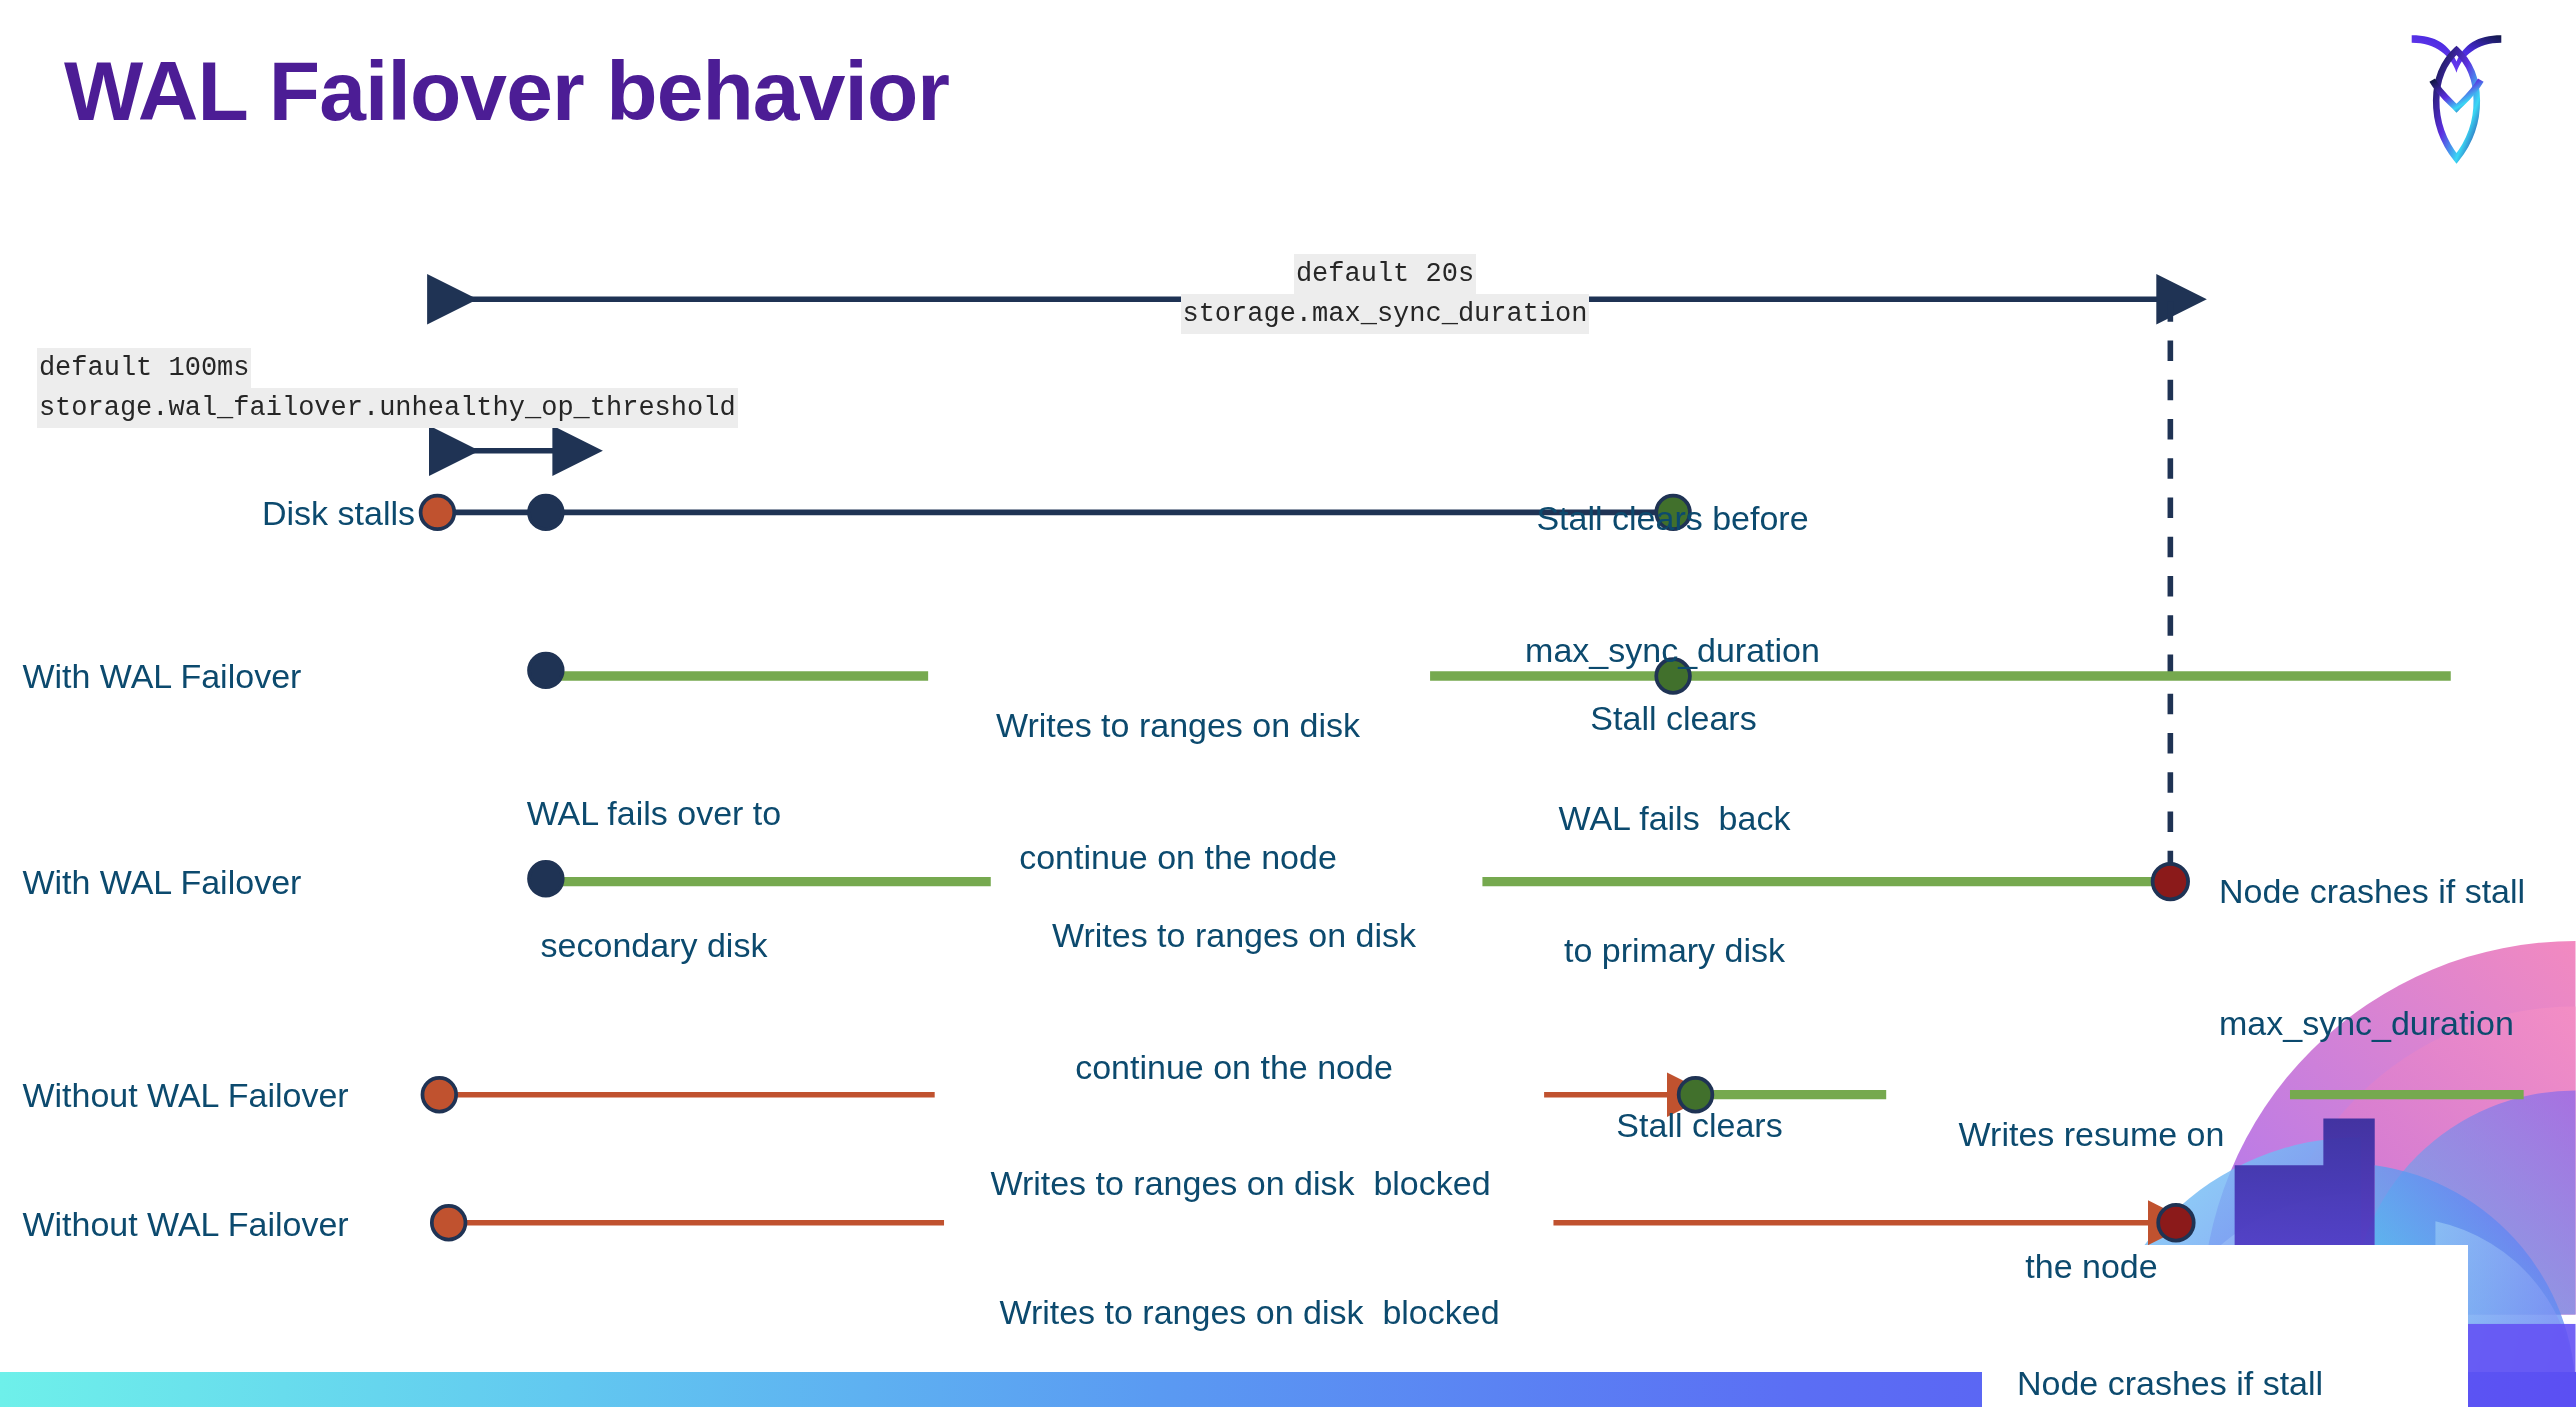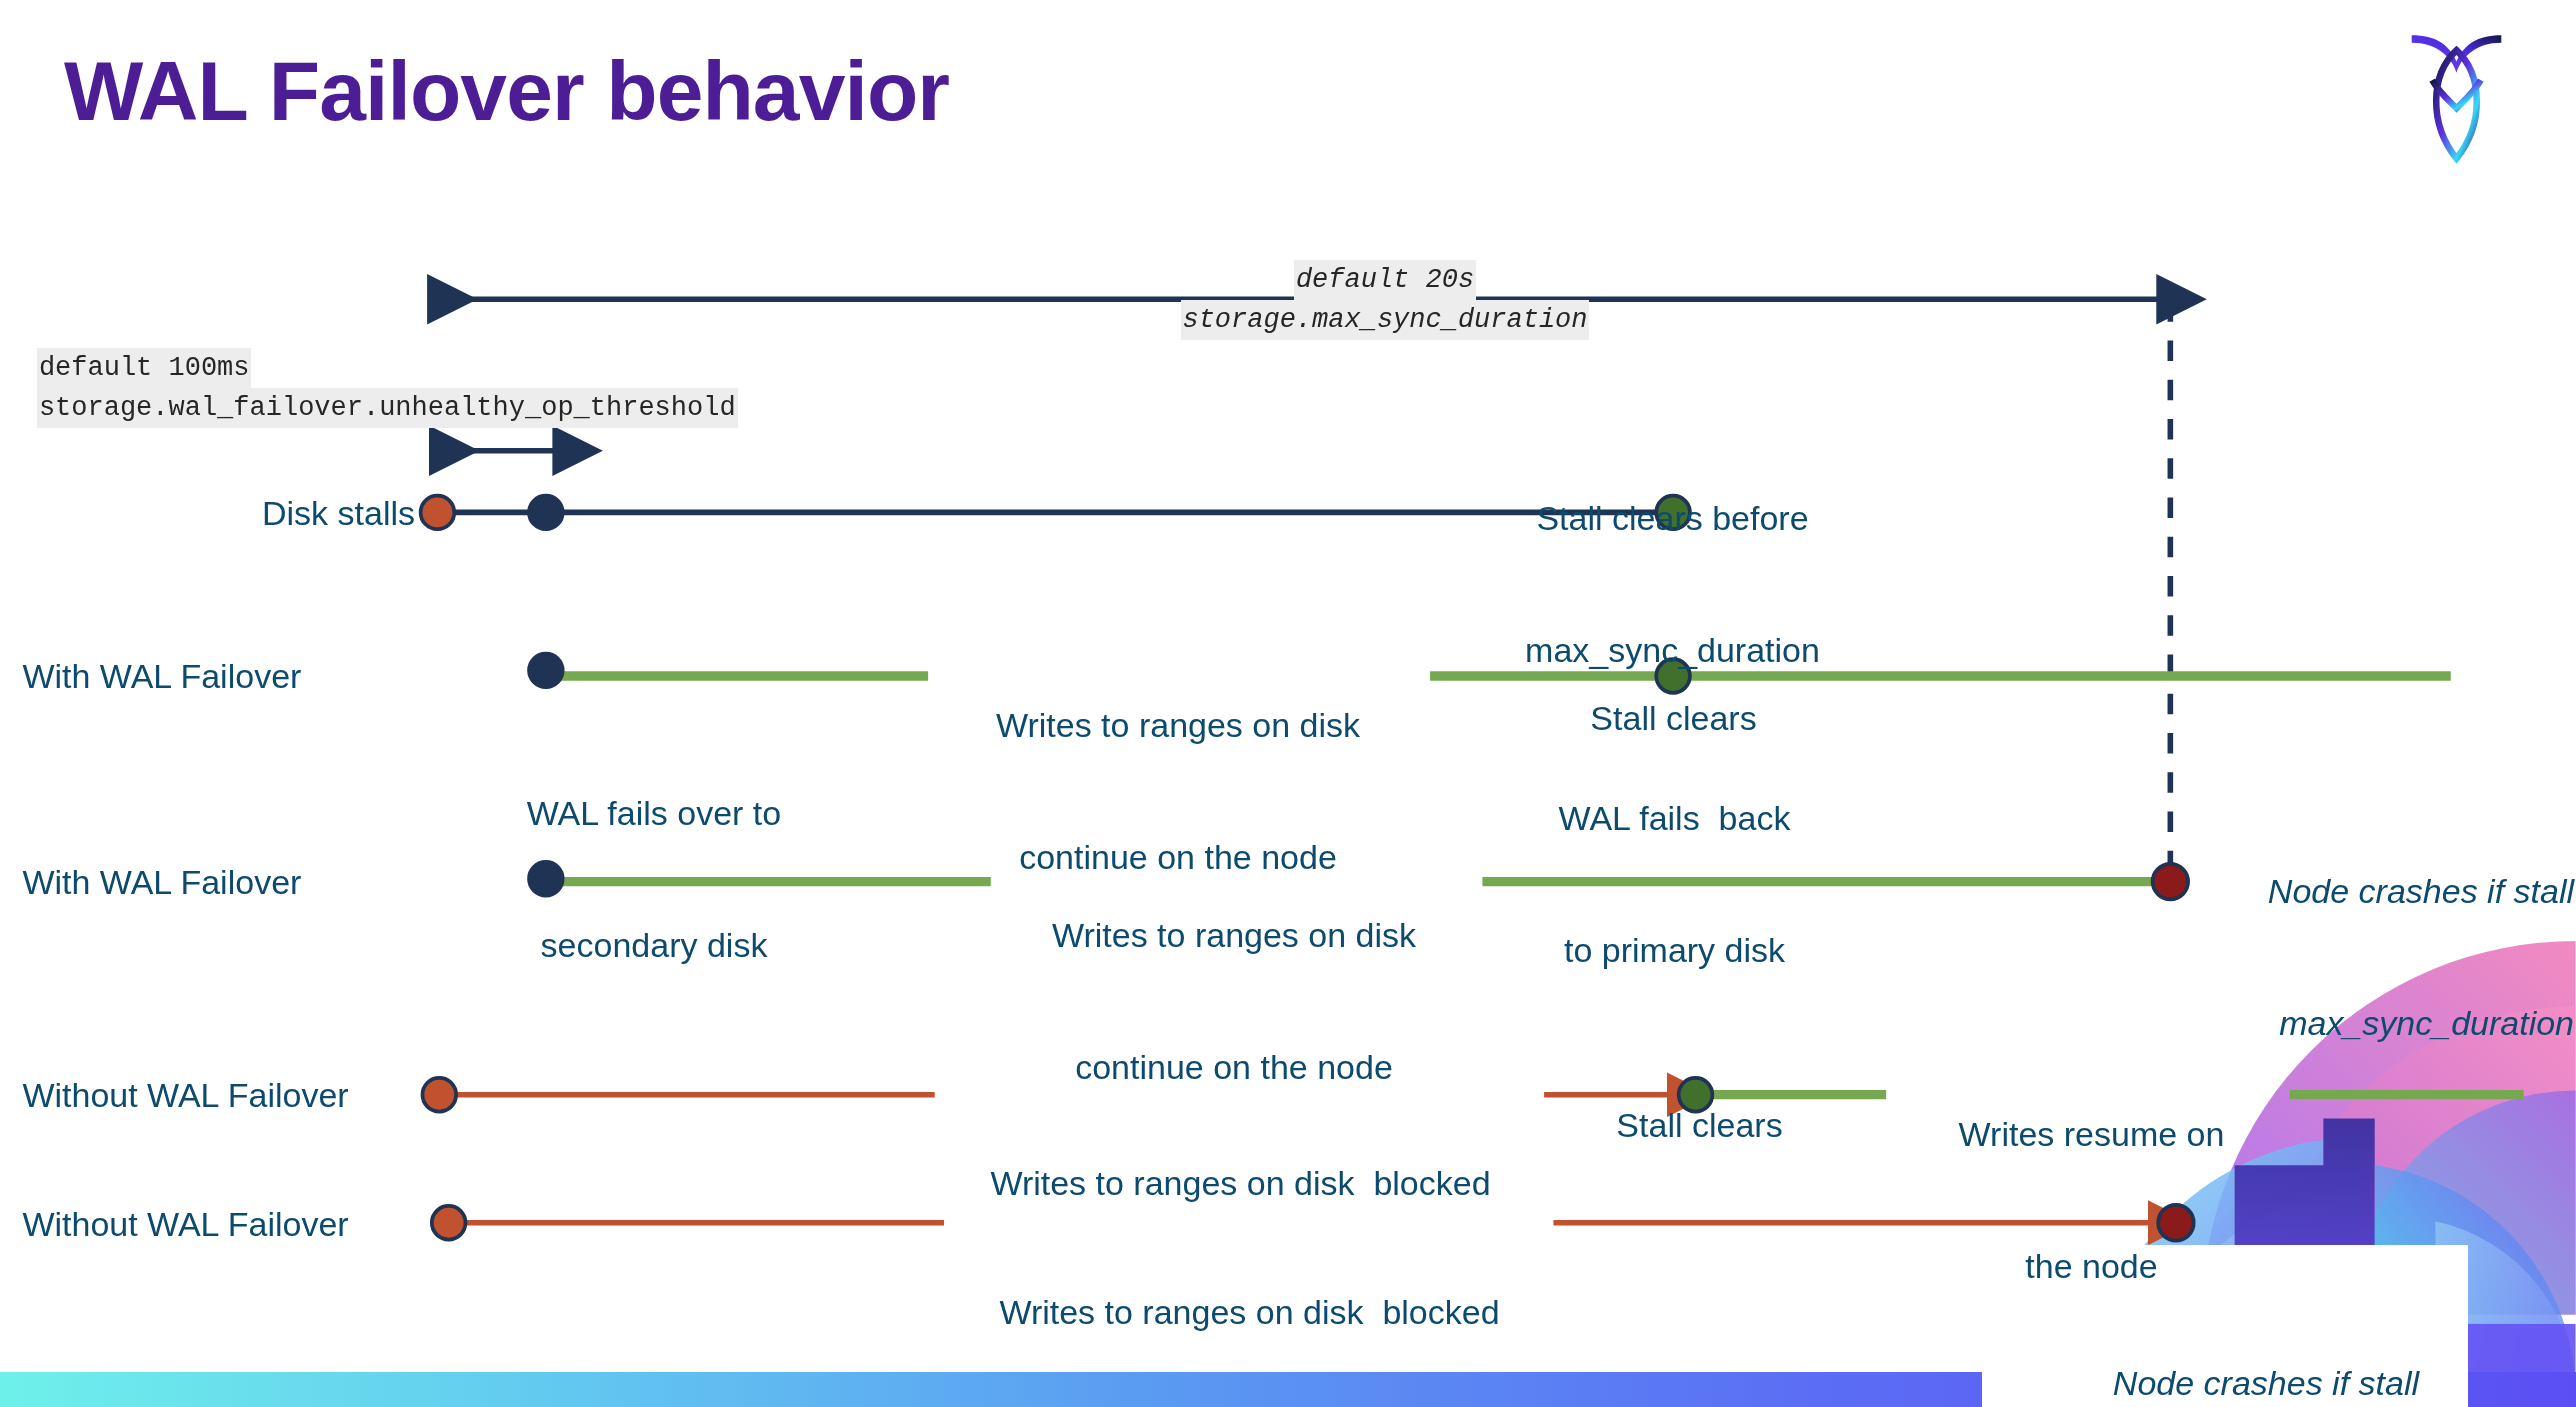--- a/index.html
+++ b/index.html
@@ -41,21 +41,21 @@
   
   .txt {
     position:absolute;
     font-size:34px;
     line-height:44px;
     color:#0c4a6e;
     white-space:pre;
     z-index:5;
   }
   .txt.c { text-align:center; }
-  .txt.l { text-align:right;font-style:italic; }
+  .txt.l { text-align:left; }
 
   
   .diagram { position:absolute; left:0; top:0; width:2576px; height:1408px; z-index:3; }
 
   
   .art { position:absolute; right:0; bottom:0; width:580px; height:523px; z-index:1; overflow:hidden; }
 
   
   .callout {
     position:absolute;
@@ -207,21 +207,21 @@
     </g>
 
     <g>
       <line x1="488" y1="1308" x2="1010" y2="1308" stroke="#C0522F" stroke-width="6"></line>
       <line x1="1662" y1="1308" x2="2310" y2="1308" stroke="#C0522F" stroke-width="6" marker-end="url(#orangeR)"></line>
       <circle cx="480" cy="1308" r="18" fill="#C0522F" stroke="#1F3354" stroke-width="4"></circle>
       <circle cx="2328" cy="1308" r="19" fill="#8B1A1A" stroke="#1F3354" stroke-width="4"></circle>
     </g>
   </svg>
 
-  <div class="code" style="left:1142px; top:260px; text-align:center; width:486px;font-style:italic;">
+  <div class="code" style="left:1142px; top:254px; text-align:center; width:486px;">
     <span>default 20s</span><br>
     <span>storage.max_sync_duration</span>
   </div>
 
   <div class="code" style="left:37px; top:348px;">
     <span>default 100ms</span><br>
     <span>storage.wal_failover.unhealthy_op_threshold</span>
   </div>
 
   <div class="txt" style="left:0px; top:491px; width:415px; text-align:right;">Disk stalls</div>

